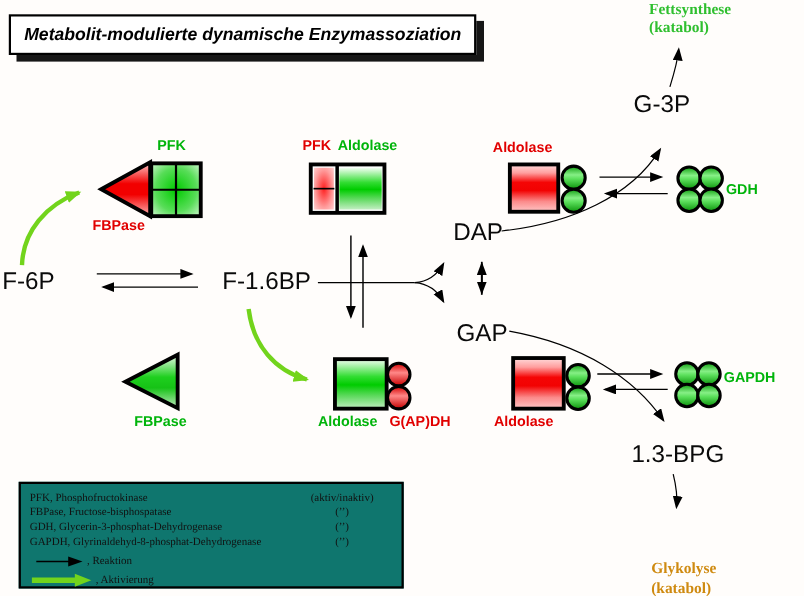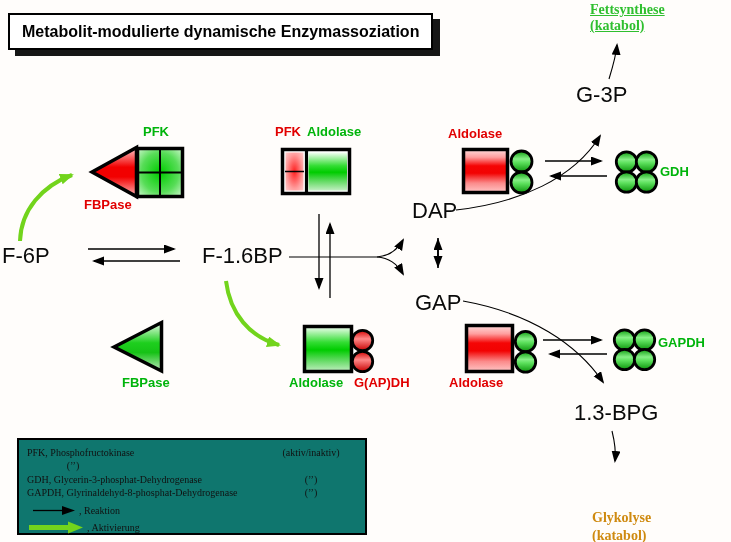--- a/index.html
+++ b/index.html
@@ -2,28 +2,28 @@
 <html><head>
 <meta charset="utf-8">
 <style>
   html,body{margin:0;padding:0;background:#fffdfb;}
   .canvas{position:relative;width:731px;height:542px;background:#fffdfb;overflow:hidden;
           font-family:"Liberation Sans",sans-serif;}
   svg.layer{position:absolute;left:0;top:0;z-index:1;}
   .title-box{position:absolute;left:8px;top:13px;height:33px;z-index:3;background:#fff;
              border:2.5px solid #000;box-shadow:7px 6px 0 #161616;display:flex;align-items:center;
              padding:0 12px;white-space:nowrap;}
-  .title-box span{font-size:16px;font-weight:700;color:#000;}
+  .title-box span{font-size:16px;font-weight:700;color:#000;font-style:italic;}
   .lbl{position:absolute;z-index:2;white-space:nowrap;}
   .met{font-size:22px;color:#0a0a0a;}
   .enz{font-size:13px;font-weight:700;}
   .green{color:#00b40b;}
   .red{color:#e10000;}
   .pathway{font-family:"Liberation Serif",serif;font-weight:700;font-size:14px;line-height:16px;}
-  .anabol{color:#2fbf2f;text-decoration:underline;}
+  .anabol{color:#2fbf2f;}
   .katabol{color:#cf8a10;line-height:18px;}
   .legend{position:absolute;left:17px;top:438px;width:350px;height:97px;z-index:3;background:#0f766e;
           border:2px solid #000;box-sizing:border-box;padding:6px 8px 0 8px;
           font-family:"Liberation Serif",serif;font-size:10px;color:#111;}
   .lrow{display:flex;align-items:center;line-height:13.4px;height:13.4px;}
   .lname{flex:1;}
   .lnote{width:92px;text-align:center;}
   .arrow-row{margin-top:4px;height:13px;}
   .arrow-row svg{display:block;margin-right:2px;}
   .arrow-row .ltext{line-height:13px;}
@@ -185,20 +185,21 @@
   <div class="lbl enz red" style="left:354px;top:375px;">G(AP)DH</div>
   <div class="lbl enz red" style="left:449px;top:375px;">Aldolase</div>
   <div class="lbl enz green" style="left:658px;top:335px;">GAPDH</div>
 
   <div class="legend">
     <div class="lrow">
       <span class="lname">PFK, Phosphofructokinase</span>
       <span class="lnote">(aktiv/inaktiv)</span>
     </div>
     <div class="lrow">
+      <span class="lname">FBPase, Fructose-bisphospatase</span>
       <span class="lnote">(’’)</span>
     </div>
     <div class="lrow">
       <span class="lname">GDH, Glycerin-3-phosphat-Dehydrogenase</span>
       <span class="lnote">(’’)</span>
     </div>
     <div class="lrow">
       <span class="lname">GAPDH, Glyrinaldehyd-8-phosphat-Dehydrogenase</span>
       <span class="lnote">(’’)</span>
     </div>

